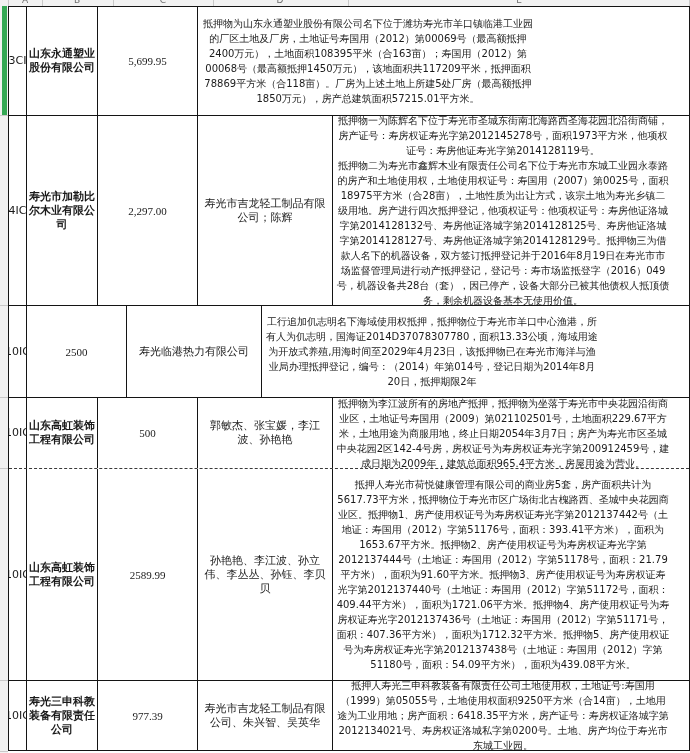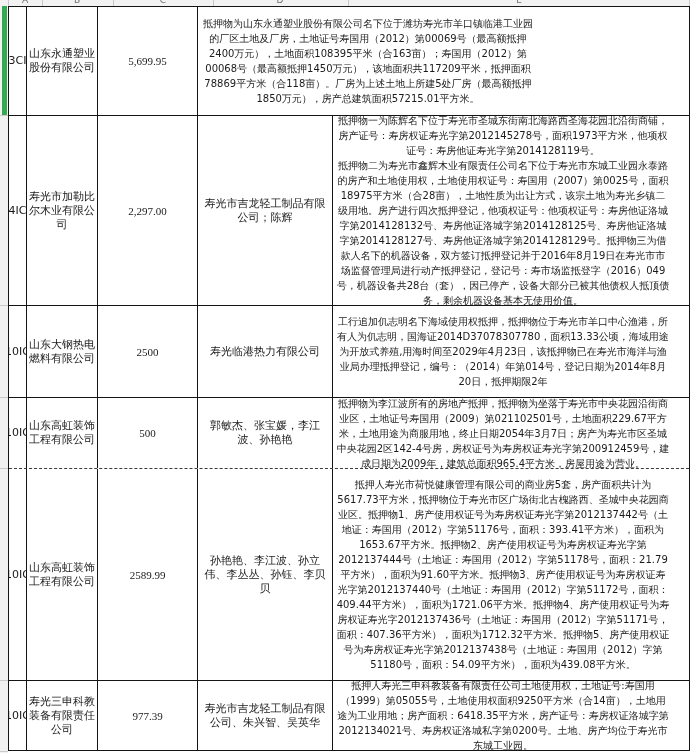--- a/index.html
+++ b/index.html
@@ -39,21 +39,21 @@
   .row:nth-of-type(2){ height:190px; }
   .row:nth-of-type(3){ height:92px; }
   .row:nth-of-type(4){ height:71px; border-bottom:1px dashed #3a3a3a; }
   .row:nth-of-type(5){ height:212px; }
   .row:nth-of-type(6){ height:70px; }
 
   .cell { display:flex; align-items:center; justify-content:center;
           text-align:center; border-right:1px solid #141414; overflow:hidden;
           font-size:11px; line-height:14px; padding:1px 2px; }
   .col-a { width:18px; }
-  .col-b { width:71px; }
+  .col-b { width:71px;font-weight:bold; }
   .col-c { width:100px; font-family:Liberation Serif, serif; font-size:11px; }
   .col-d { width:135px; }
   .col-e { width:340px; border-right:none; }
   .detail { font-size:10px; line-height:15px; white-space:pre-wrap;
             padding:1px 3px; }
 </style>
 </head>
 <body>
 
 <div class="sheet">
@@ -95,21 +95,20 @@
       <div class="cell col-a">4IC</div>
       <div class="cell col-b">寿光市加勒比尔木业有限公司</div>
       <div class="cell col-c">2,297.00</div>
       <div class="cell col-d">寿光市吉龙轻工制品有限公司；陈辉</div>
       <div class="cell col-e detail">抵押物一为陈辉名下位于寿光市圣城东街南北海路西圣海花园北沿街商铺，房产证号：寿房权证寿光字第2012145278号，面积1973平方米，他项权证号：寿房他证寿光字第2014128119号。
 抵押物二为寿光市鑫辉木业有限责任公司名下位于寿光市东城工业园永泰路的房产和土地使用权，土地使用权证号：寿国用（2007）第0025号，面积18975平方米（合28亩），土地性质为出让方式，该宗土地为寿光乡镇二级用地。房产进行四次抵押登记，他项权证号：他项权证号：寿房他证洛城字第2014128132号、寿房他证洛城字第2014128125号、寿房他证洛城字第2014128127号、寿房他证洛城字第2014128129号。抵押物三为借款人名下的机器设备，双方签订抵押登记并于2016年8月19日在寿光市市场监督管理局进行动产抵押登记，登记号：寿市场监抵登字（2016）049号，机器设备共28台（套），因已停产，设备大部分已被其他债权人抵顶债务，剩余机器设备基本无使用价值。</div>
     </div>
 
     <div class="row">
       <div class="cell col-a">10IC</div>
-      <div class="cell col-b">山东大钢热电燃料有限公司</div>
       <div class="cell col-c">2500</div>
       <div class="cell col-d">寿光临港热力有限公司</div>
       <div class="cell col-e detail">工行追加仉志明名下海域使用权抵押，抵押物位于寿光市羊口中心渔港，所有人为仉志明，国海证2014D37078307780，面积13.33公顷，海域用途为开放式养殖,用海时间至2029年4月23日，该抵押物已在寿光市海洋与渔业局办理抵押登记，编号：（2014）年第014号，登记日期为2014年8月20日，抵押期限2年</div>
     </div>
 
     <div class="row">
       <div class="cell col-a">10IC</div>
       <div class="cell col-b">山东高虹装饰工程有限公司</div>
       <div class="cell col-c">500</div>
       <div class="cell col-d">郭敏杰、张宝媛，李江波、孙艳艳</div>

